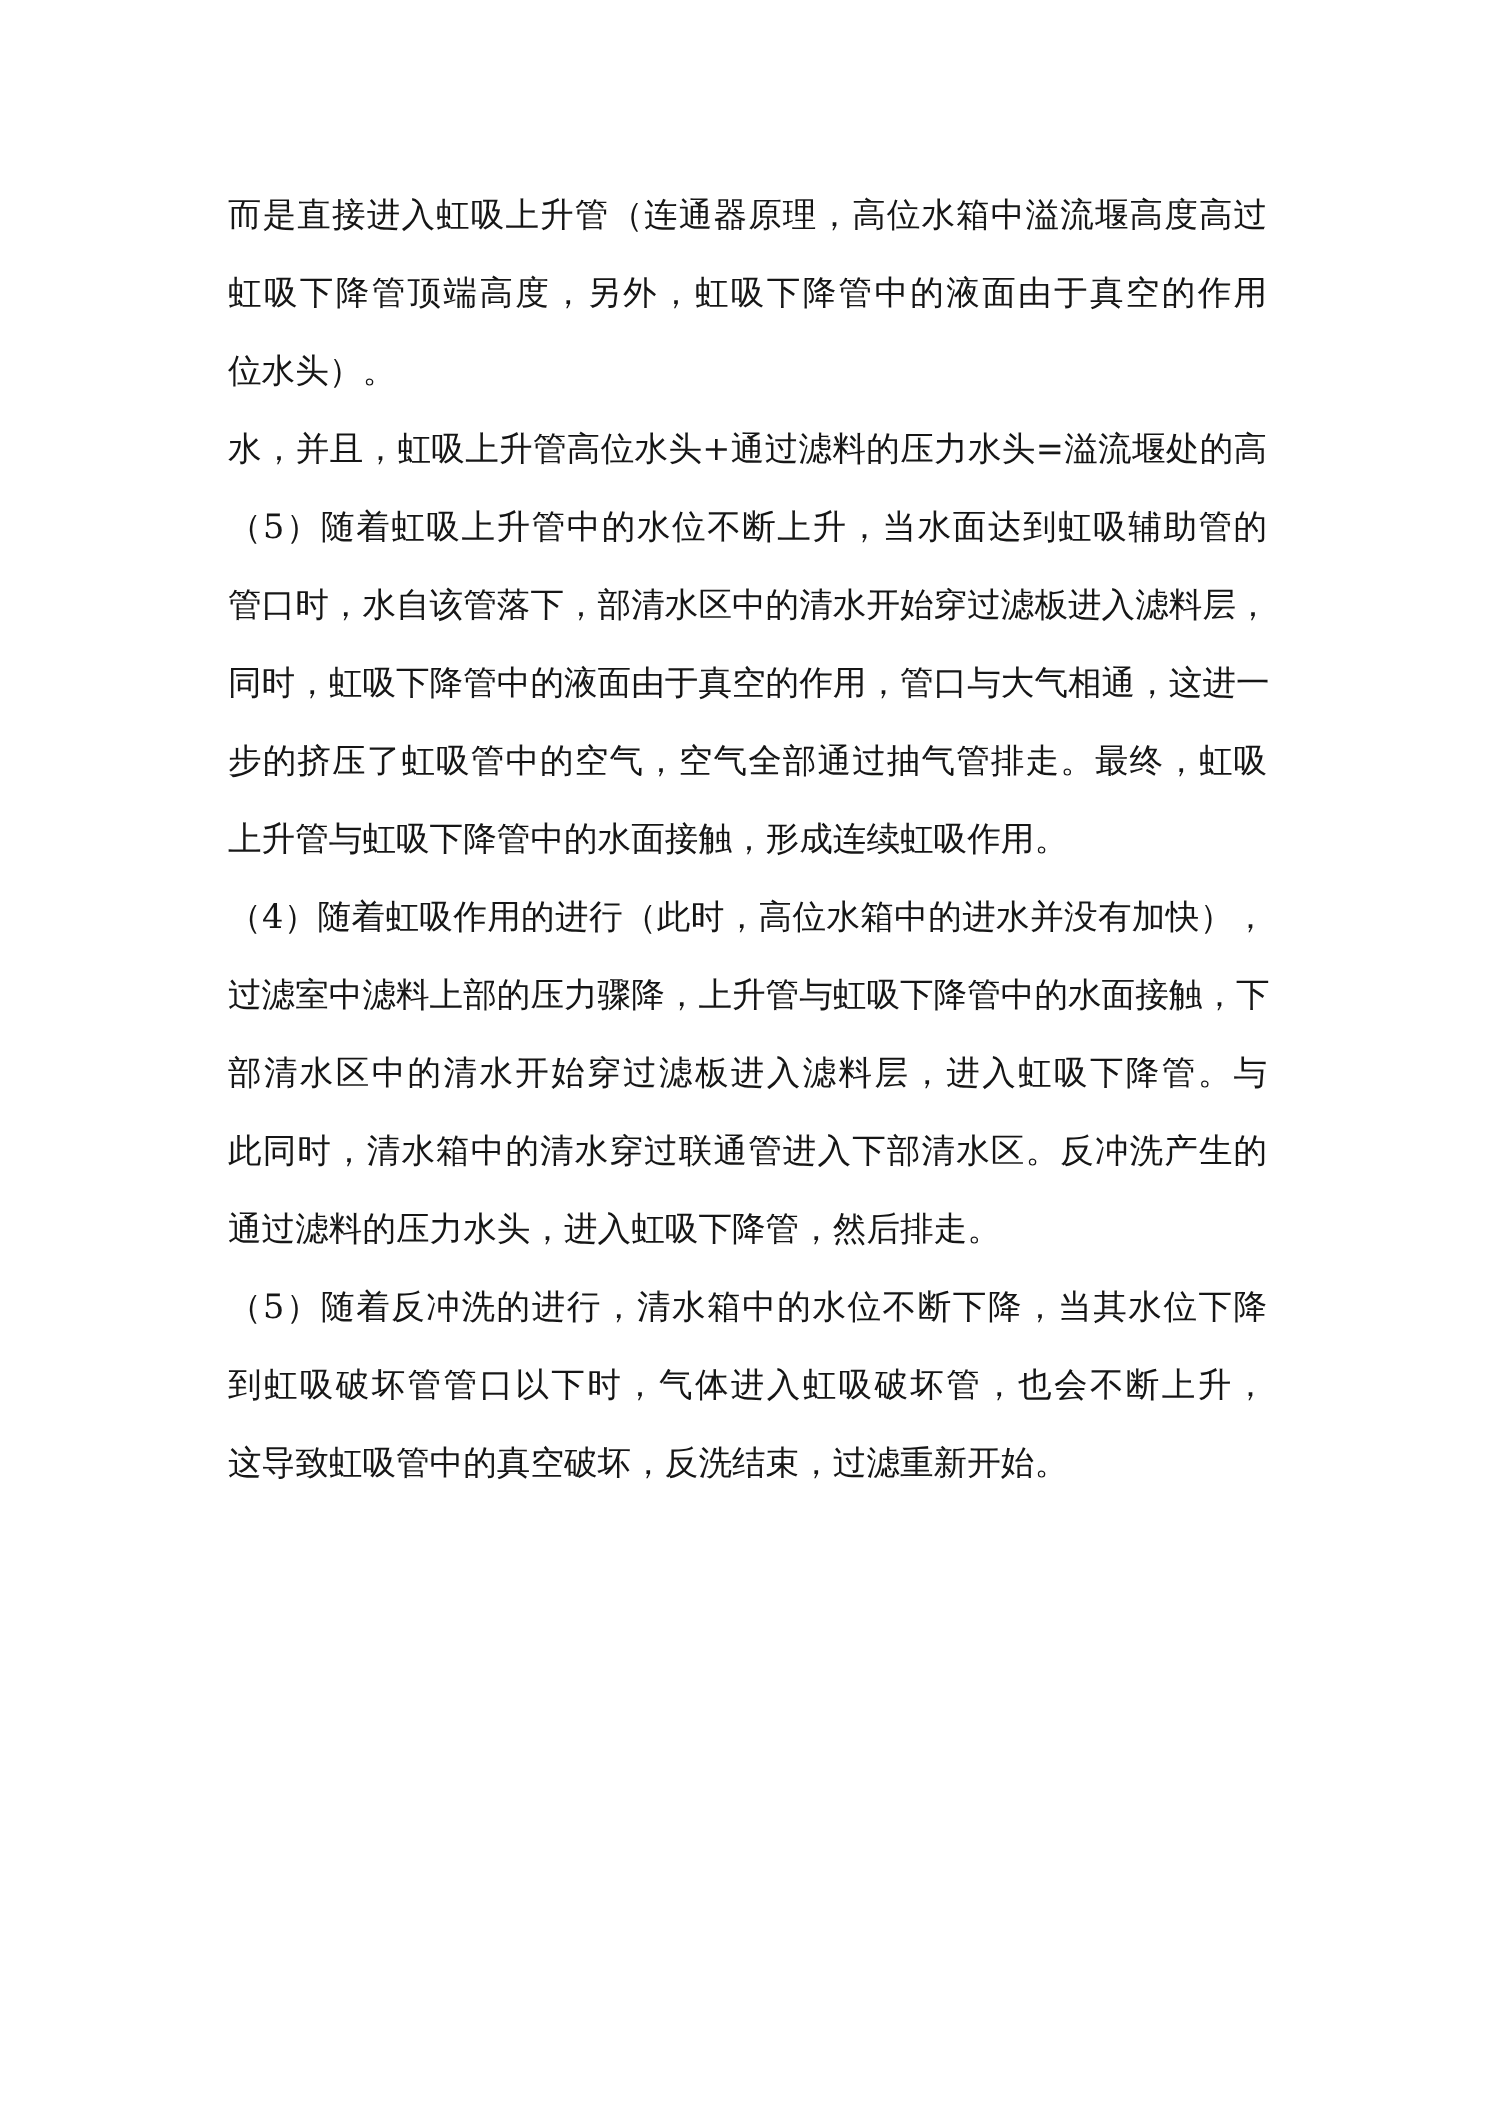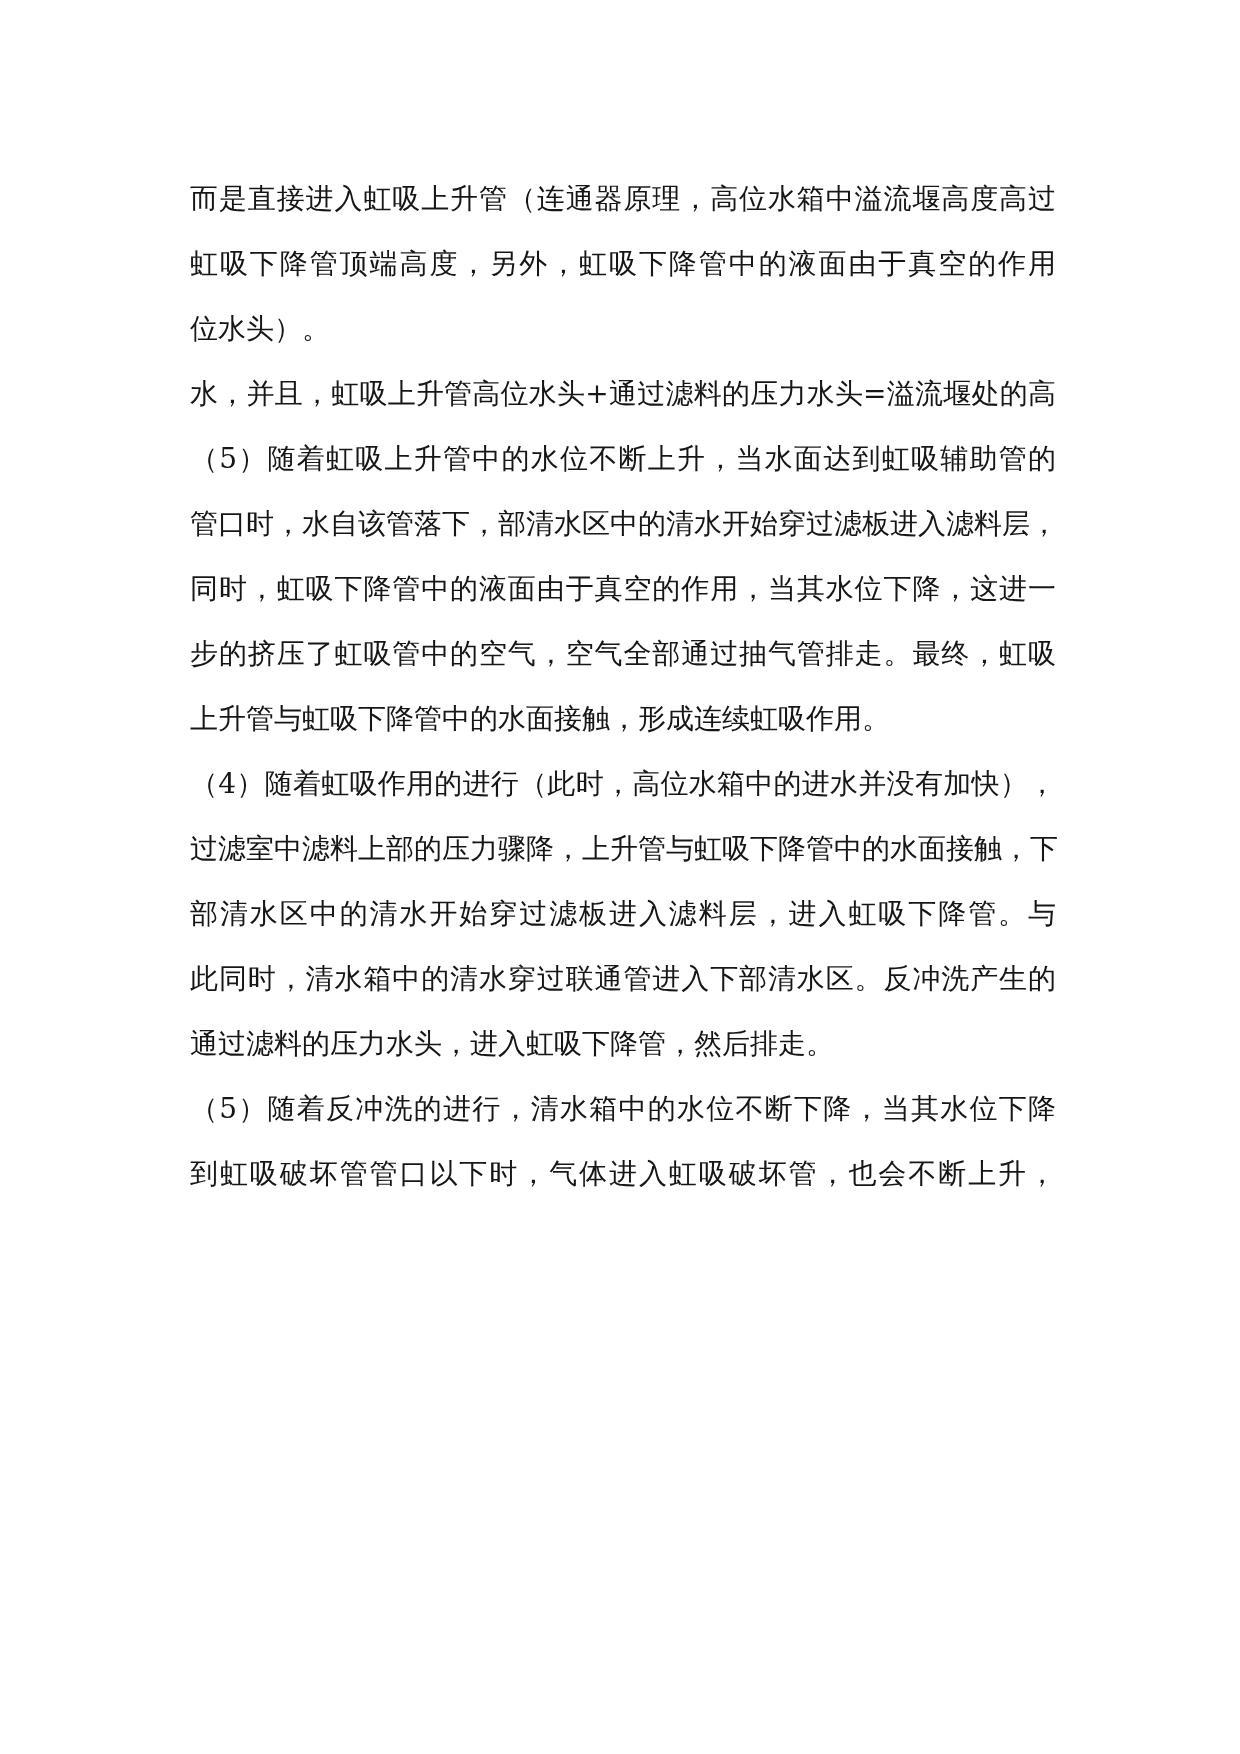--- a/index.html
+++ b/index.html
@@ -17,21 +17,21 @@
     position: absolute;
     left: 0;
     top: 0;
     width: 1240px;
     height: 1754px;
     background: #ffffff;
   }
   .body-text {
     position: absolute;
     left: 190px;
-    top: 180px;
+    top: 160px;
     width: 866px;
     color: #161616;
     font-family: "DejaVu Serif", "Liberation Serif", serif;
     font-size: 28px;
   }
   .line {
     height: 65px;
     line-height: 38px;
     white-space: nowrap;
     overflow: visible;
@@ -51,32 +51,33 @@
     <div>
       <div class="line">而是直接进入虹吸上升管（连通器原理，高位水箱中溢流堰高度高过</div>
       <div class="line">虹吸下降管顶端高度，另外，虹吸下降管中的液面由于真空的作用</div>
       <div class="line last">位水头）。</div>
       <div class="line">水，并且，虹吸上升管高位水头+通过滤料的压力水头=溢流堰处的高</div>
     </div>
 
     <div>
       <div class="line">（5）随着虹吸上升管中的水位不断上升，当水面达到虹吸辅助管的</div>
       <div class="line">管口时，水自该管落下，部清水区中的清水开始穿过滤板进入滤料层，</div>
-      <div class="line">同时，虹吸下降管中的液面由于真空的作用，当其水位下降，这进一</div>
+      <div class="line">同时，虹吸下降管中的液面由于真空的作用，管口与大气相通，这进一</div>
       <div class="line">步的挤压了虹吸管中的空气，空气全部通过抽气管排走。最终，虹吸</div>
       <div class="line last">上升管与虹吸下降管中的水面接触，形成连续虹吸作用。</div>
     </div>
 
     <div>
       <div class="line">（4）随着虹吸作用的进行（此时，高位水箱中的进水并没有加快），</div>
       <div class="line">过滤室中滤料上部的压力骤降，上升管与虹吸下降管中的水面接触，下</div>
       <div class="line">部清水区中的清水开始穿过滤板进入滤料层，进入虹吸下降管。与</div>
       <div class="line">此同时，清水箱中的清水穿过联通管进入下部清水区。反冲洗产生的</div>
       <div class="line last">通过滤料的压力水头，进入虹吸下降管，然后排走。</div>
     </div>
 
     <div>
       <div class="line">（5）随着反冲洗的进行，清水箱中的水位不断下降，当其水位下降</div>
       <div class="line">到虹吸破坏管管口以下时，气体进入虹吸破坏管，也会不断上升，</div>
+      <div class="line last">这导致虹吸管中的真空破坏，反洗结束，过滤重新开始。</div>
     </div>
 
   </div>
 </div>
 
 </body></html>

